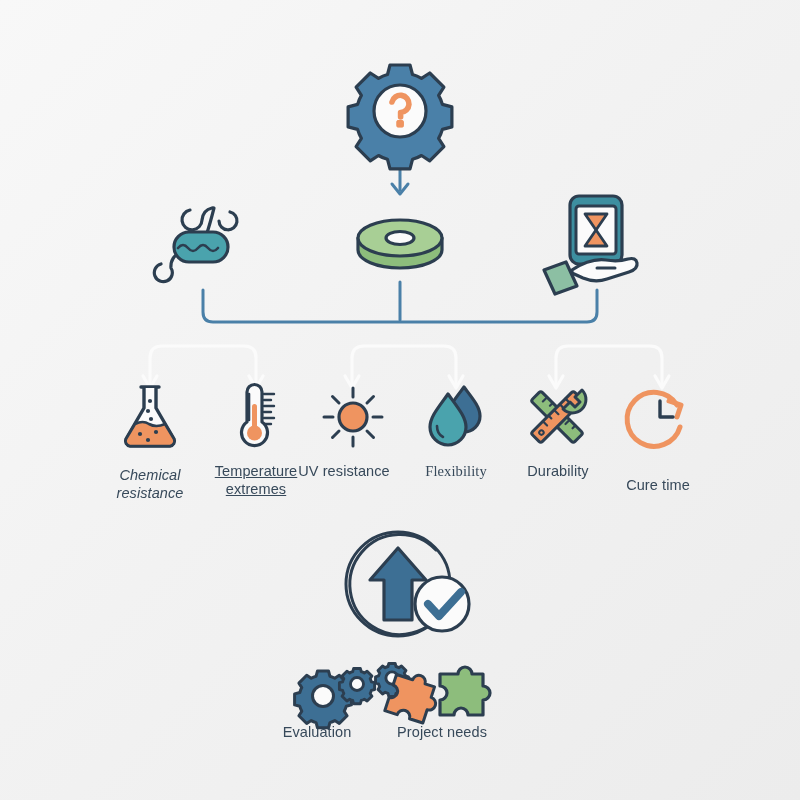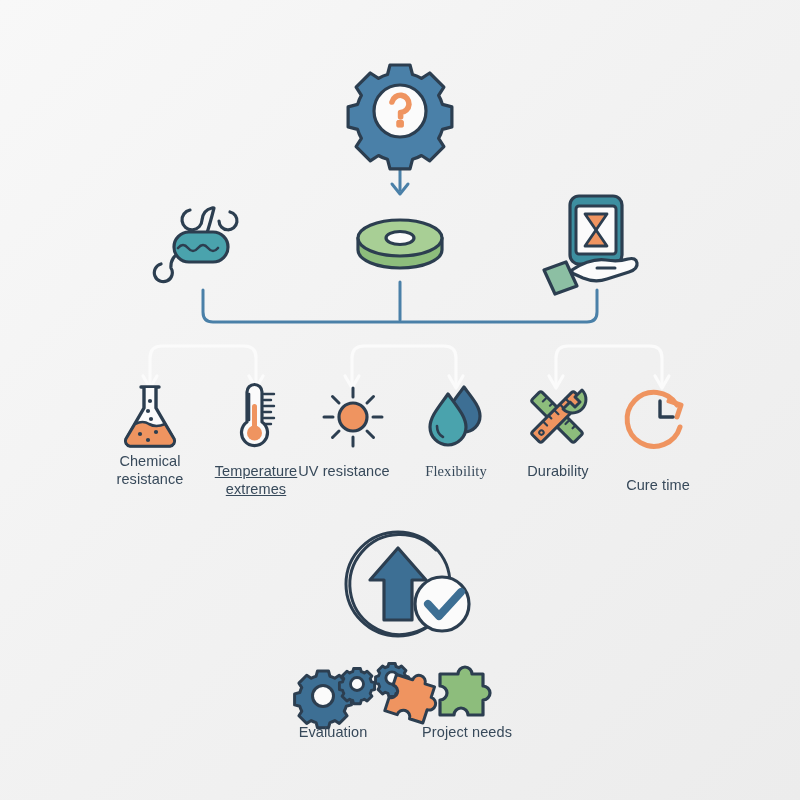--- a/index.html
+++ b/index.html
@@ -112,21 +112,21 @@
       <path d="M26 6 v20 L8 57 a5 5 0 0 0 4 7 h40 a5 5 0 0 0 4 -7 L38 26 V6" fill="#fbfbfb" stroke="#2c3e50" stroke-width="3.4" stroke-linejoin="round"></path>
       <path d="M17 42 q8 -4 14 0 q7 4 16 0 l9 15 a5 5 0 0 1 -4 7 h-40 a5 5 0 0 1 -4 -7 z" fill="#ef9460" stroke="#2c3e50" stroke-width="2.6" stroke-linejoin="round"></path>
       <circle cx="32" cy="19" r="2.1" fill="#2c3e50"></circle>
       <circle cx="30" cy="29" r="2.1" fill="#2c3e50"></circle>
       <circle cx="33" cy="37" r="2.1" fill="#2c3e50"></circle>
       <circle cx="22" cy="52" r="2.1" fill="#2c3e50"></circle>
       <circle cx="38" cy="50" r="2.1" fill="#2c3e50"></circle>
       <circle cx="30" cy="58" r="2.1" fill="#2c3e50"></circle>
     </svg>
   </div>
-  <div class="lbl" style="left:90px;top:452px;width:120px;">Chemical
+  <div class="lbl" style="left:90px;top:466px;width:120px;font-style:italic;">Chemical
 resistance</div>
 
   <div class="node icon" style="left:228px;top:380px;">
     <svg width="56" height="70" viewBox="0 0 56 70">
       <path d="M19 42 V12 a7.5 7.5 0 0 1 15 0 v30 a13 13 0 1 1 -15 0 z" fill="#fbfbfb" stroke="#2c3e50" stroke-width="3.2" stroke-linejoin="round"></path>
       <circle cx="26.5" cy="53" r="7.5" fill="#ef9460"></circle>
       <rect x="24" y="24" width="5" height="28" rx="2.5" fill="#ef9460"></rect>
       <path d="M21 14 v26" stroke="#2c3e50" stroke-width="2.6" stroke-linecap="round" fill="none"></path>
       <g stroke="#2c3e50" stroke-width="2.4" stroke-linecap="round">
         <path d="M36 14 h10"></path>
@@ -242,16 +242,16 @@
       </g>
     </svg>
   </div>
 
   <div class="node icon" style="left:430px;top:662px;">
     <svg width="64" height="64" viewBox="0 0 64 64">
       <path d="M10 12 h18 a7 7 0 0 1 14 0 h11 v12 a7 7 0 0 1 0 14 v15 h-15 a7 7 0 0 0 -14 0 h-14 v-15 a7 7 0 0 0 0 -14 z" fill="#8dbd7c" stroke="#2c3e50" stroke-width="3.2" stroke-linejoin="round"></path>
     </svg>
   </div>
 
-  <div class="lbl" style="left:278px;top:723px;width:110px;">Evaluation</div>
-  <div class="lbl" style="left:388px;top:723px;width:124px;text-align:right;">Project needs</div>
+  <div class="lbl" style="left:262px;top:723px;width:110px;">Evaluation</div>
+  <div class="lbl" style="left:380px;top:723px;width:124px;">Project needs</div>
 
 </div>
 
 </body></html>

